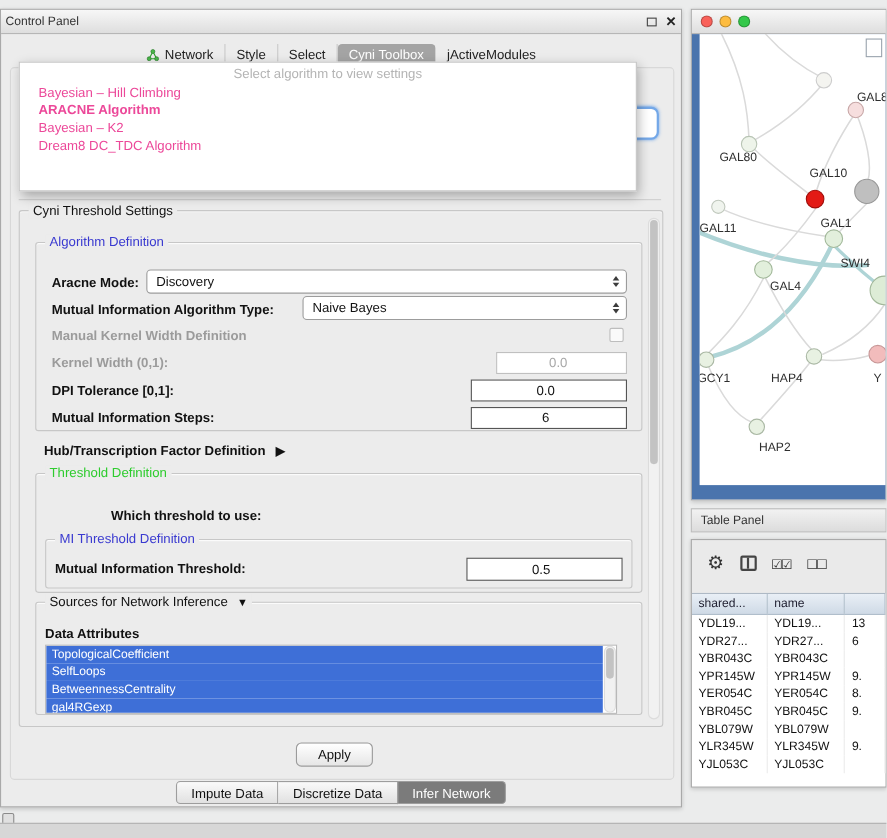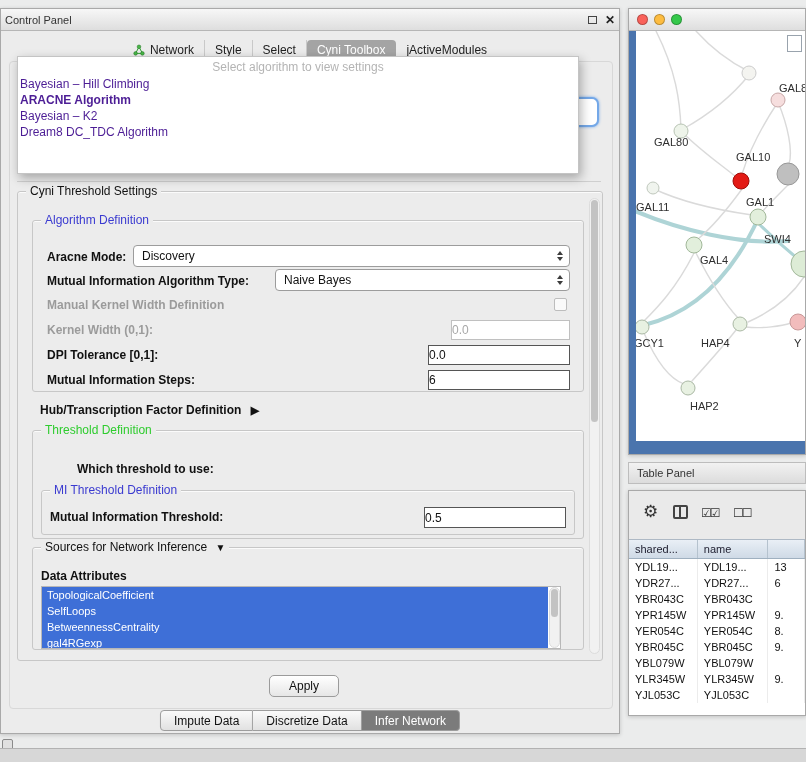--- a/index.html
+++ b/index.html
@@ -10,30 +10,30 @@
   .group{position:absolute;border:1px solid #c7c7c7;border-radius:3px;box-shadow:inset 0 1px 0 rgba(255,255,255,.8)}
   .gtitle{position:absolute;top:-8px;left:8px;background:#ececec;padding:0 4px;font-size:12px;line-height:15px;white-space:nowrap}
   .t-blue{color:#3a3ad0}.t-green{color:#2ecc2e}
   .lbl{position:absolute;font-size:12px;font-weight:bold;white-space:nowrap;line-height:16px}
   .dis{color:#9b9b9b}
   .combo{position:absolute;background:#fff;border:1px solid #9c9c9c;border-radius:4px;display:flex;align-items:center;padding-left:8px;font-size:12px}
   .arr{margin-left:auto;display:flex;flex-direction:column;gap:2px;padding-right:6px}
   .arr i{display:block;width:0;height:0;border-left:3.5px solid transparent;border-right:3.5px solid transparent}
   .arr .u{border-bottom:4px solid #3c3c3c}
   .arr .dn{border-top:4px solid #3c3c3c}
-  .tfield{position:absolute;background:#fff;border:1px solid #555;display:flex;align-items:center;justify-content:flex-start;padding-right:6px;font-size:12px}
+  .tfield{position:absolute;background:#fff;border:1px solid #555;display:flex;align-items:center;justify-content:center;padding-right:6px;font-size:12px}
   .tfield.dim{color:#a8a8a8;border:1px solid #c0c0c0}
   .cbx{position:absolute;width:13px;height:13px;border:1px solid #bdbdbd;background:#fafafa;border-radius:2px}
   #top-tabs{position:absolute;left:0;right:0;top:30px;height:22px;display:flex;justify-content:center;align-items:center}
   .tab{display:flex;align-items:center;gap:5px;padding:3px 10px;font-size:12px;color:#222;border-right:1px solid #c9c9c9}
   .tab:last-child{border-right:none}
   .tab.sel{background:#a4a4a4;color:#fff;border-radius:4px;border-right-color:transparent}
   #algo-dd{position:absolute;left:16px;top:47px;width:562px;height:118px;background:#fff;border:1px solid #c4c4c4;box-shadow:2px 4px 10px rgba(0,0,0,.3);z-index:30;overflow:hidden}
   .dd-ph{font-size:12px;color:#b4b4b4;text-align:center;padding:3px 0 2px}
-  .dd-item{font-size:12px;line-height:16px;padding-left:2px;color:#4c1d95;white-space:nowrap}
+  .dd-item{font-size:12px;line-height:16px;padding-left:17px;color:#ec4899;white-space:nowrap}
   .dd-sel{font-weight:bold}
   .sb{position:absolute;background:#f1f1f1;border:1px solid #dcdcdc;border-radius:6px}
   .sb-thumb{position:absolute;left:1px;right:1px;background:#c3c3c3;border-radius:5px}
   .attr-list{position:absolute;background:#fff;border:1px solid #b8b8b8;overflow:hidden}
   .attr-item{height:16px;line-height:16px;font-size:11px;color:#fff;background:#3e6fd7;padding-left:5px;margin-right:12px;white-space:nowrap}
   #apply-btn{position:absolute;left:268px;top:666px;width:70px;height:22px;border:1px solid #9b9b9b;border-radius:5px;background:linear-gradient(#ffffff,#e6e6e6);font-size:12px;display:flex;align-items:center;justify-content:center}
   #bottom-tabs{position:absolute;top:701px;left:50%;transform:translateX(-50%);display:flex}
   .seg{height:21px;display:flex;align-items:center;padding:0 13px;font-size:12px;background:linear-gradient(#fafafa,#e1e1e1);border:1px solid #9d9d9d;border-left:none;white-space:nowrap}
   .seg:first-child{border-left:1px solid #9d9d9d;border-radius:4px 0 0 4px}
   .seg:last-child{border-radius:0 4px 4px 0}
@@ -150,21 +150,21 @@
       </div>
 
       <span class="lbl" style="left:22px;top:210px">
         <span>Hub/Transcription Factor Definition</span>
         <span style="font-size:11px;margin-left:6px">▶</span>
       </span>
 
       <div class="group" style="left:14px;top:238px;width:552px;height:109px">
         <span class="gtitle t-green">Threshold Definition</span>
 
-        <span class="lbl" style="left:44px;top:30px">Which threshold to use:</span>
+        <span class="lbl" style="left:68px;top:30px">Which threshold to use:</span>
 
         <div class="group" style="left:8px;top:59px;width:534px;height:45px">
           <span class="gtitle t-blue">MI Threshold Definition</span>
           <span class="lbl" style="left:8px;top:18px">Mutual Information Threshold:</span>
           <div class="tfield" style="left:382px;top:16px;width:142px;height:21px">
             <span>0.5</span>
           </div>
         </div>
       </div>
 

